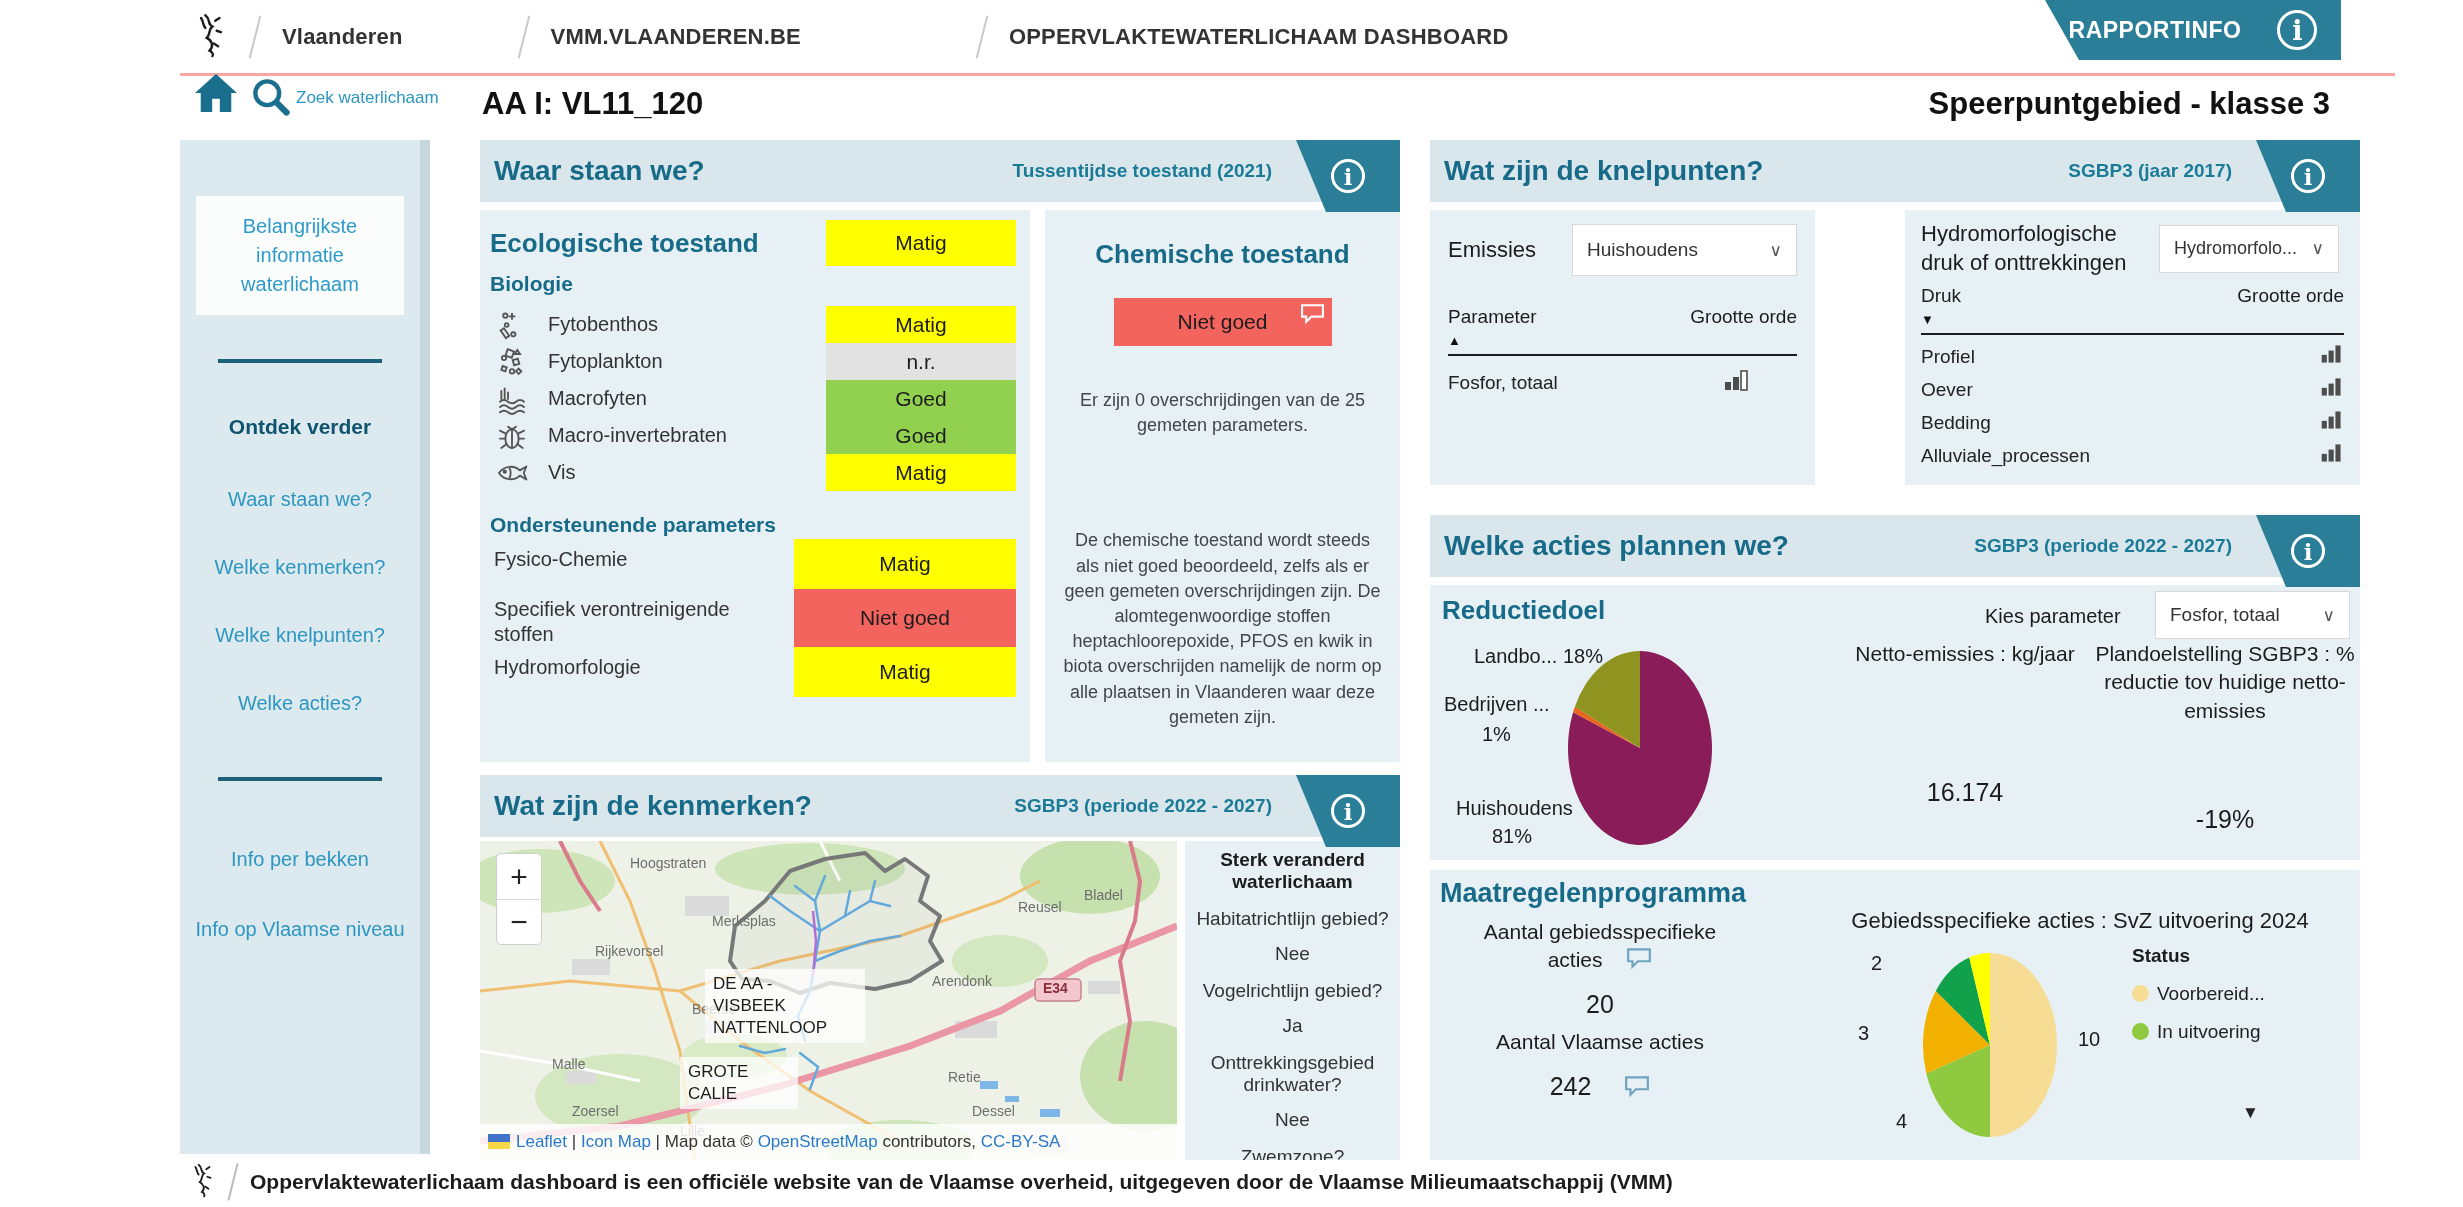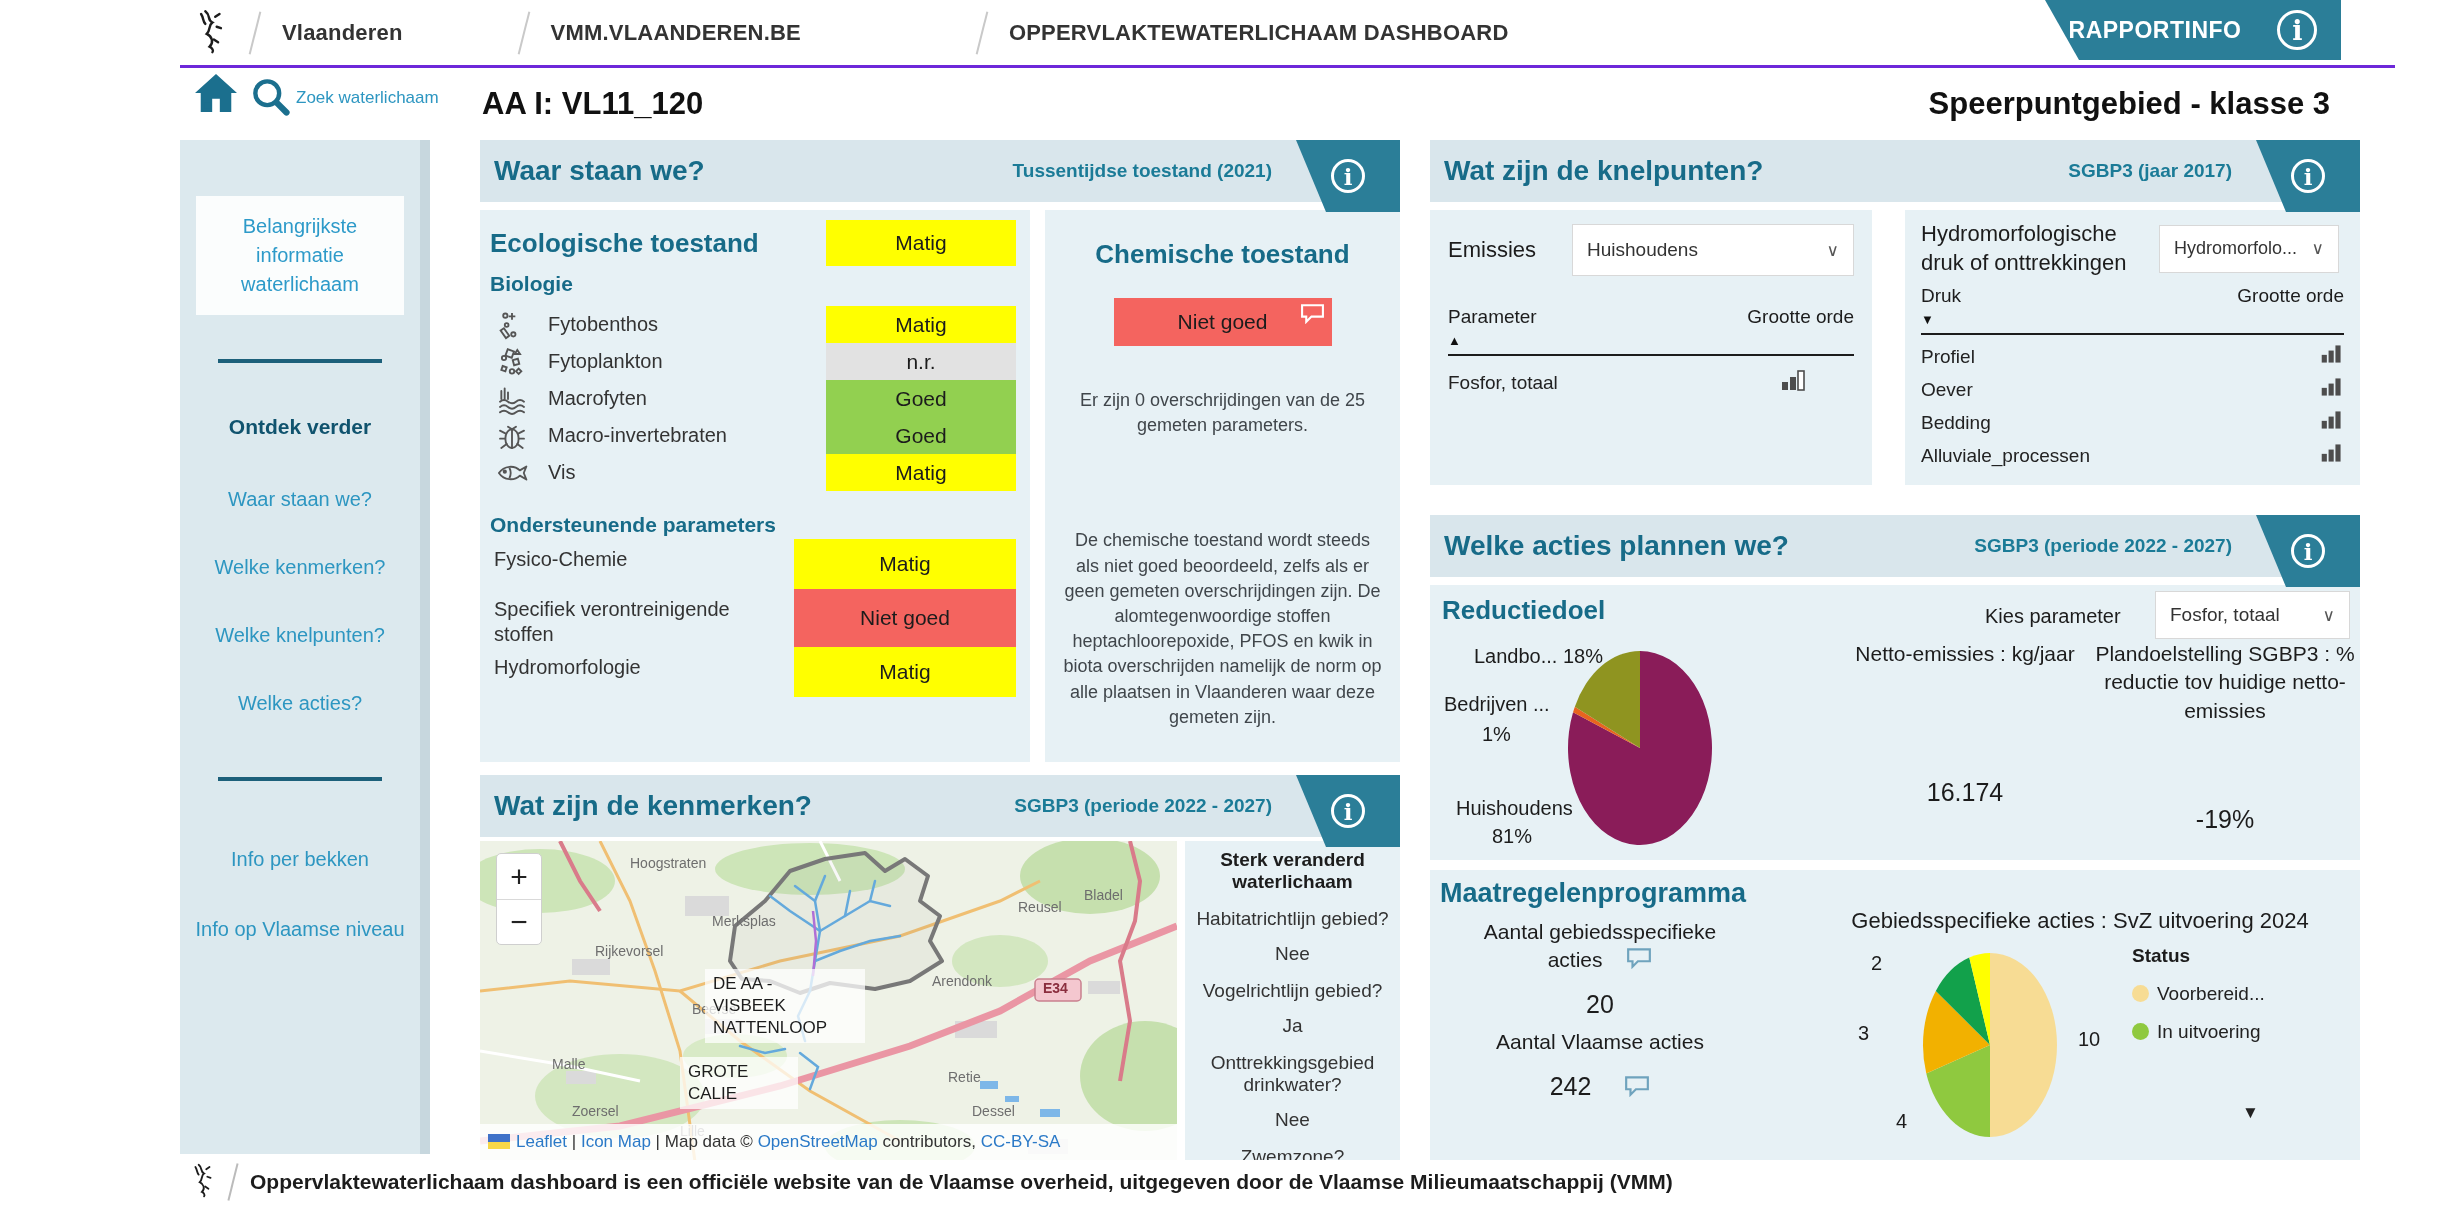--- a/index.html
+++ b/index.html
@@ -1,22 +1,22 @@
 <!DOCTYPE html>
 <html><head>
 <meta charset="utf-8">
 <style>
   * { margin:0; padding:0; box-sizing:border-box; }
   html,body { background:#fff; }
   body { font-family:"Liberation Sans", sans-serif; color:#222; }
   #page { position:relative; width:2463px; height:1207px; background:#fff; overflow:hidden; }
 
   
-  #topbar { position:absolute; left:180px; top:0; width:2215px; height:68px;
-            border-bottom:3px solid #6d28d9; background:#fff; display:flex; align-items:center;text-align:center; }
+  #topbar { position:absolute; left:180px; top:0; width:2215px; height:76px;
+            border-bottom:3px solid #fca5a5; background:#fff; display:flex; align-items:center;text-align:center; }
   .brand-sep { width:2px; height:44px; background:#c9c9c9; transform:rotate(14deg); margin:0 26px; }
   .brand-item { font-size:22px; font-weight:bold; color:#333; letter-spacing:.2px; }
   #rapportinfo { position:absolute; right:122px; top:0; width:296px; height:60px; background:#2b7e98;
                  clip-path:polygon(0 0,100% 0,100% 100%,34px 100%);
                  display:flex; align-items:center; justify-content:center; gap:36px; cursor:pointer; }
   #rapportinfo .label { color:#fff; font-size:23px; font-weight:bold; letter-spacing:.5px; }
   .info-circle { width:40px; height:40px; border:3px solid #fff; border-radius:50%; color:#fff;
                  font-family:"DejaVu Serif", serif; font-weight:bold; font-size:27px;
                  display:flex; align-items:center; justify-content:center; line-height:1; }
   .info-circle-sm { width:34px; height:34px; border-width:3px; font-size:23px; }
@@ -293,21 +293,21 @@
 
   <div class="panel" style="left:1430px; top:140px; width:930px; height:345px;">
     <div class="panel-header">
       <span class="panel-title">Wat zijn de knelpunten?</span>
       <span class="panel-sub">SGBP3 (jaar 2017)</span>
       <span class="info-tab">
         <span class="info-circle info-circle-sm">i</span>
       </span>
     </div>
 
-    <div class="split-col" style="left:0; width:442px; padding:14px 18px;">
+    <div class="split-col" style="left:0; width:385px; padding:14px 18px;">
       <div style="display:flex; align-items:center;">
         <span style="font-size:22px; color:#1c1c1c;">Emissies</span>
         <span class="dropdown" style="margin-left:36px; width:290px; height:52px;">
           <span>Huishoudens</span>
           <span class="chevron">∨</span>
         </span>
       </div>
       <div class="dtable-head" style="margin-top:30px;">
         <span>
           <span>Parameter</span><br>

